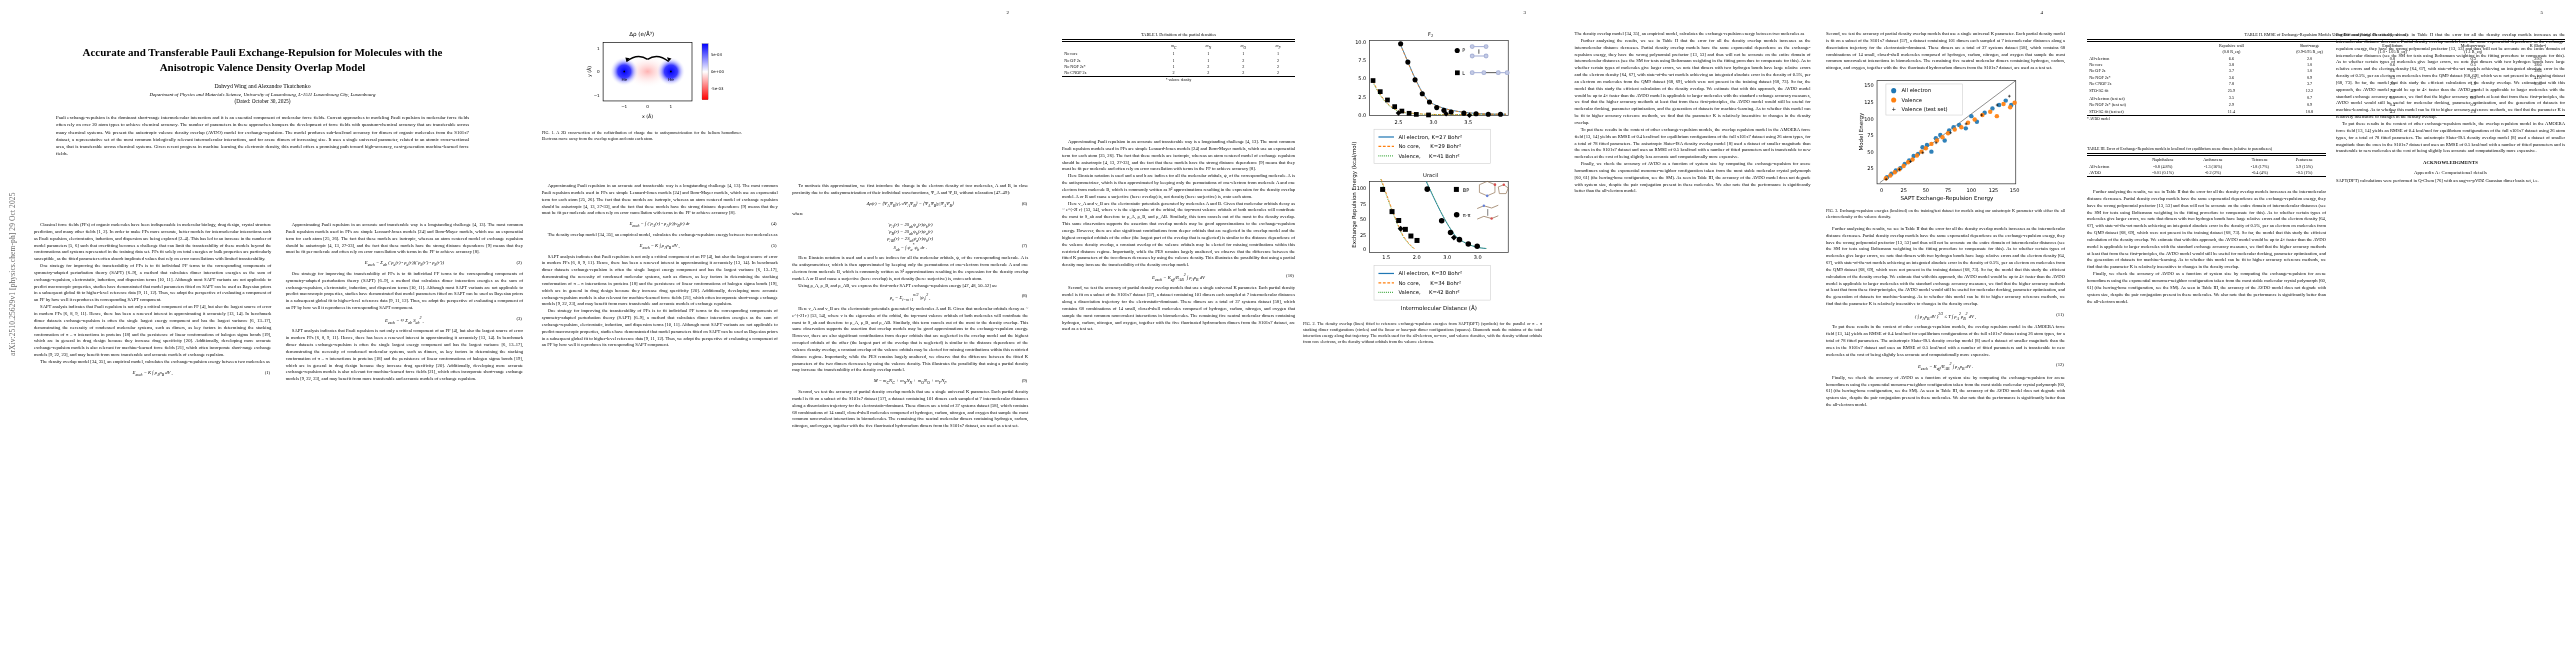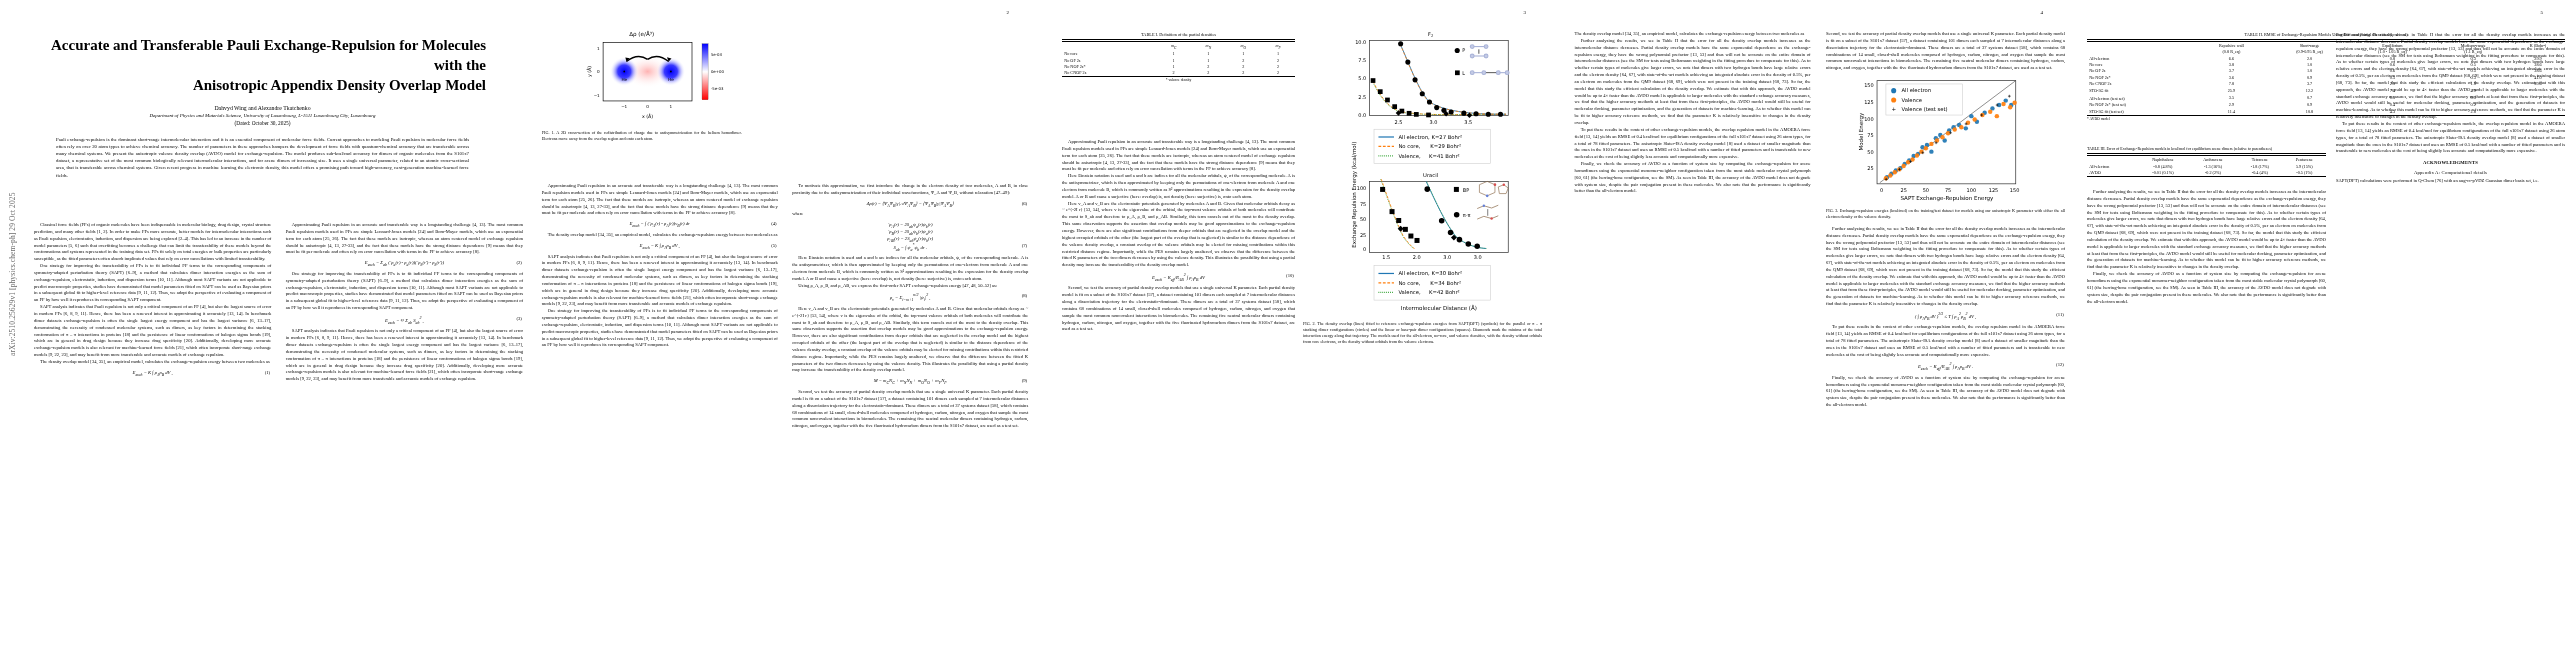--- a/index.html
+++ b/index.html
@@ -6,21 +6,21 @@
   body{width:2576px;height:667px;overflow:hidden;font-family:"Liberation Serif",serif;color:#000;}
   .page{position:absolute;top:0;height:667px;background:#fff;overflow:hidden;}
   .pg1{left:0;width:525px;}
   .pg2{left:525px;width:517px;}
   .pg3{left:1042px;width:517px;}
   .pg4{left:1559px;width:517px;}
   .pg5{left:2076px;width:500px;}
   .pagenum{position:absolute;top:10px;right:33px;font-size:5px;font-family:"Liberation Serif",serif;}
   .arxiv-stamp{position:absolute;left:7.8px;top:356px;transform:rotate(-90deg);transform-origin:left top;
     white-space:nowrap;font-family:"Liberation Serif",serif;font-size:7.5px;color:#6d6d6d;letter-spacing:0.1px;}
-  .title{font-size:15px;font-weight:bold;text-align:right;line-height:1.32;margin:36px 39px 0 39px;}
+  .title{font-size:11px;font-weight:bold;text-align:center;line-height:1.32;margin:45px 39px 0 39px;}
   .authors{font-size:5.8px;text-align:center;margin-top:9.4px;}
   .affil{font-size:5px;font-style:italic;text-align:center;margin-top:2.2px;}
   .dated{font-size:5.3px;text-align:center;margin-top:1.7px;}
   .abstract{margin:10px 56px 0 56px;font-size:4.8px;line-height:1.5;text-align:justify;}
   .abstract .ind{text-indent:6.7px;}
   .cols{position:absolute;display:flex;gap:14.5px;}
   .col{width:239px;}
   .col.narrow{width:236px;}
   p.body{font-size:4.6px;line-height:1.49;text-align:justify;margin:0 0 0 0;text-indent:6.1px;}
   p.body.nofirst{text-indent:0;}
@@ -40,21 +40,21 @@
 </style>
 </head>
 <body>
 
 <div class="page pg1">
 
   <div class="arxiv-stamp">arXiv:2510.25629v1  [physics.chem-ph]  29 Oct 2025</div>
 
   <div class="title">
     <span>Accurate and Transferable Pauli Exchange-Repulsion for Molecules with the</span><br>
-    <span>Anisotropic Appendix Density Overlap Model</span>
+    <span>Anisotropic Valence Density Overlap Model</span>
   </div>
   <div class="authors">Dahvyd Wing and Alexandre Tkatchenko</div>
   <div class="affil">Department of Physics and Materials Science, University of Luxembourg, L-1511 Luxembourg City, Luxembourg</div>
   <div class="dated">(Dated: October 30, 2025)</div>
   <div class="abstract">
     <span class="ind">Pauli exchange-repulsion is the dominant short-range intermolecular interaction and it is an essential component of molecular force fields. Current approaches to modeling Pauli repulsion in molecular force fields often rely on over 20 atom types to achieve chemical accuracy. The number of parameters in these approaches hampers the development of force fields with quantum-chemical accuracy that are transferable across many chemical systems. We present the anisotropic valence density overlap (AVDO) model for exchange-repulsion. The model produces sub-kcal/mol accuracy for dimers of organic molecules from the S101x7 dataset, a representative set of the most common biologically relevant intermolecular interactions, and for acene dimers of increasing size. It uses a single universal parameter, related to an atomic cross-sectional area, that is transferable across chemical systems. Given recent progress in machine learning the electronic density, this model offers a promising path toward high-accuracy, next-generation machine-learned force fields.</span>
   </div>
 
   <div class="cols" style="top:222px;left:34px;width:489px;">
     <div class="col">

